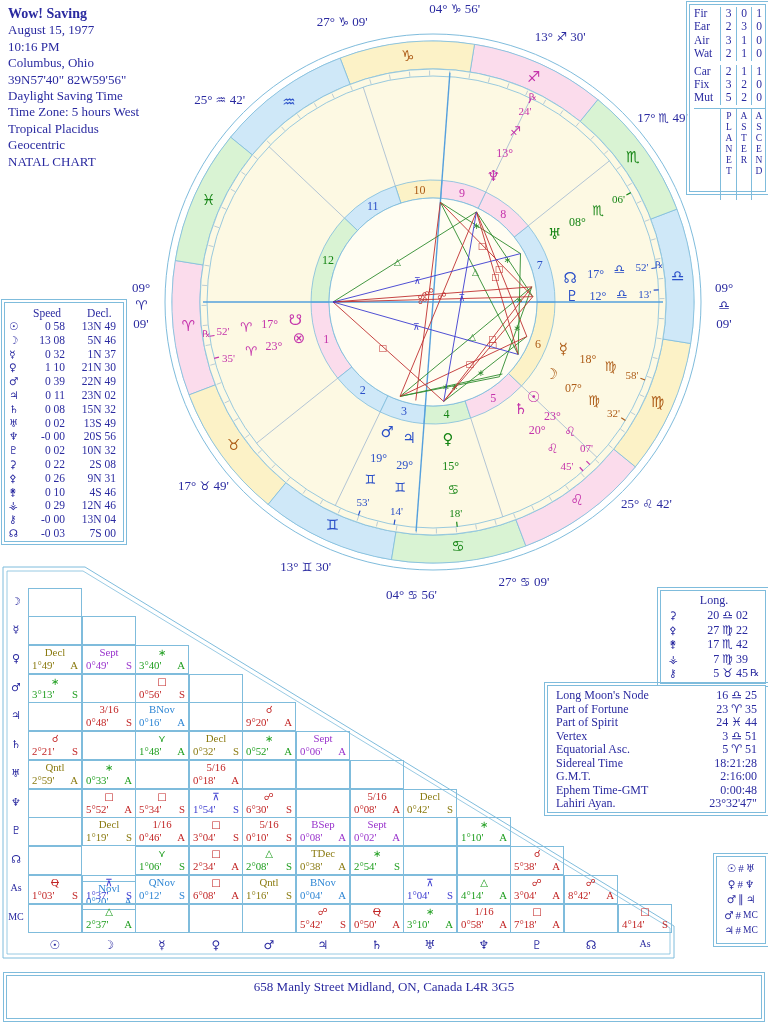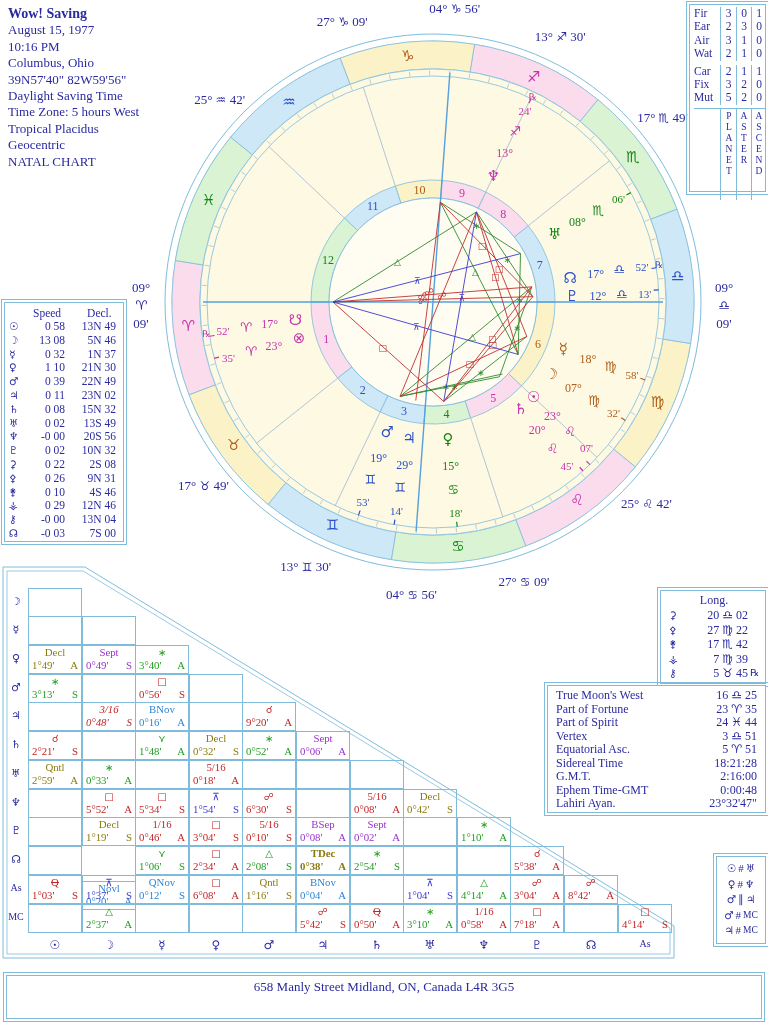--- a/index.html
+++ b/index.html
@@ -510,21 +510,21 @@
       </div>
       <div class="lg-row">
         <span class="lg-g glyph">⚷</span>
         <span class="lg-v">5 ♉ 45</span>
         <span class="lg-r">℞</span>
       </div>
     </div>
 
 <div id="points-table" class="box">
       <div class="pt-row">
-        <span class="pt-l">True Moon's West</span>
+        <span class="pt-l">Long Moon's Node</span>
         <span class="pt-v">16 ♎ 25</span>
       </div>
       <div class="pt-row">
         <span class="pt-l">Part of Fortune</span>
         <span class="pt-v">23 ♈ 35</span>
       </div>
       <div class="pt-row">
         <span class="pt-l">Part of Spirit</span>
         <span class="pt-v">24 ♓ 44</span>
       </div>
@@ -622,21 +622,21 @@
       <div class="cell c-r" style="left: 135px; top: 674px;">
         <div class="l1"><span class="glyph">□</span></div>
         <div class="l2">
           <span>0°56'</span>
           <span>S</span>
         </div>
       </div>
       <div class="cell" style="left: 189px; top: 674px;"></div>
       <div class="rowlab" style="left: 5px; top: 709px; color: rgb(42, 42, 160);">♃</div>
       <div class="cell" style="left: 28px; top: 702px;"></div>
-      <div class="cell c-r" style="left: 82px; top: 702px; font-style: italic;">
+      <div class="cell c-r" style="left: 82px; top: 702px;">
         <div class="l1"><span>3/16</span></div>
         <div class="l2">
           <span>0°48'</span>
           <span>S</span>
         </div>
       </div>
       <div class="cell c-lb" style="left: 135px; top: 702px;">
         <div class="l1"><span>BNov</span></div>
         <div class="l2">
           <span>0°16'</span>
@@ -834,21 +834,21 @@
           <span>A</span>
         </div>
       </div>
       <div class="cell c-g" style="left: 242px; top: 846px;">
         <div class="l1"><span class="glyph">△</span></div>
         <div class="l2">
           <span>2°08'</span>
           <span>S</span>
         </div>
       </div>
-      <div class="cell c-o" style="left: 296px; top: 846px; font-weight: bold;">
+      <div class="cell c-o" style="left: 296px; top: 846px;">
         <div class="l1"><span>TDec</span></div>
         <div class="l2">
           <span>0°38'</span>
           <span>A</span>
         </div>
       </div>
       <div class="cell c-g" style="left: 350px; top: 846px;">
         <div class="l1"><span class="glyph">∗</span></div>
         <div class="l2">
           <span>2°54'</span>

